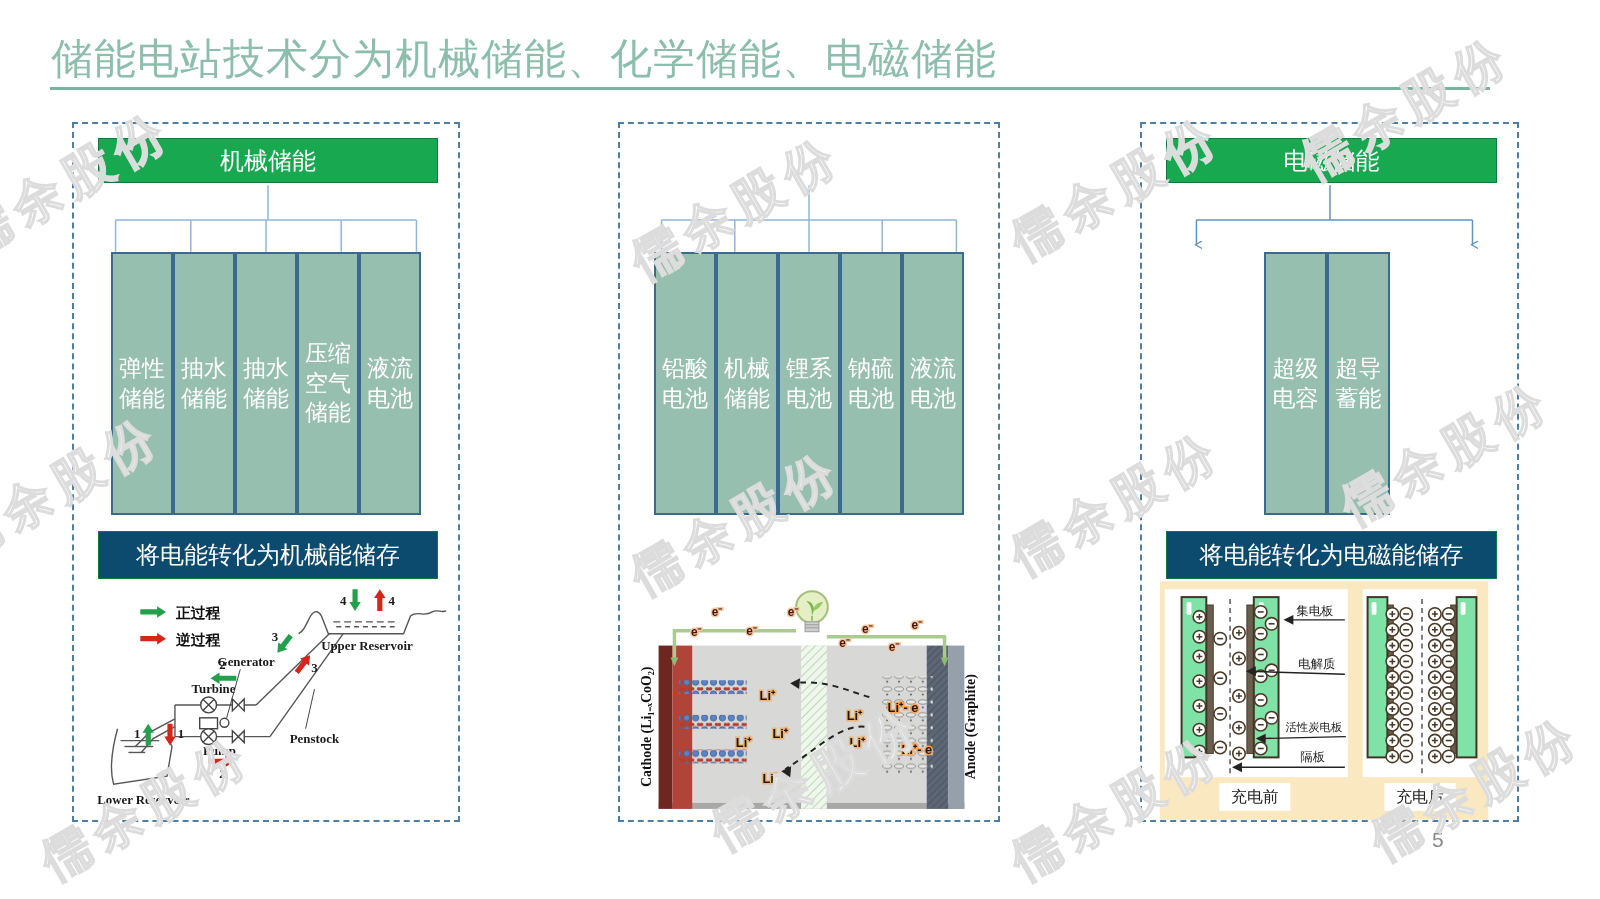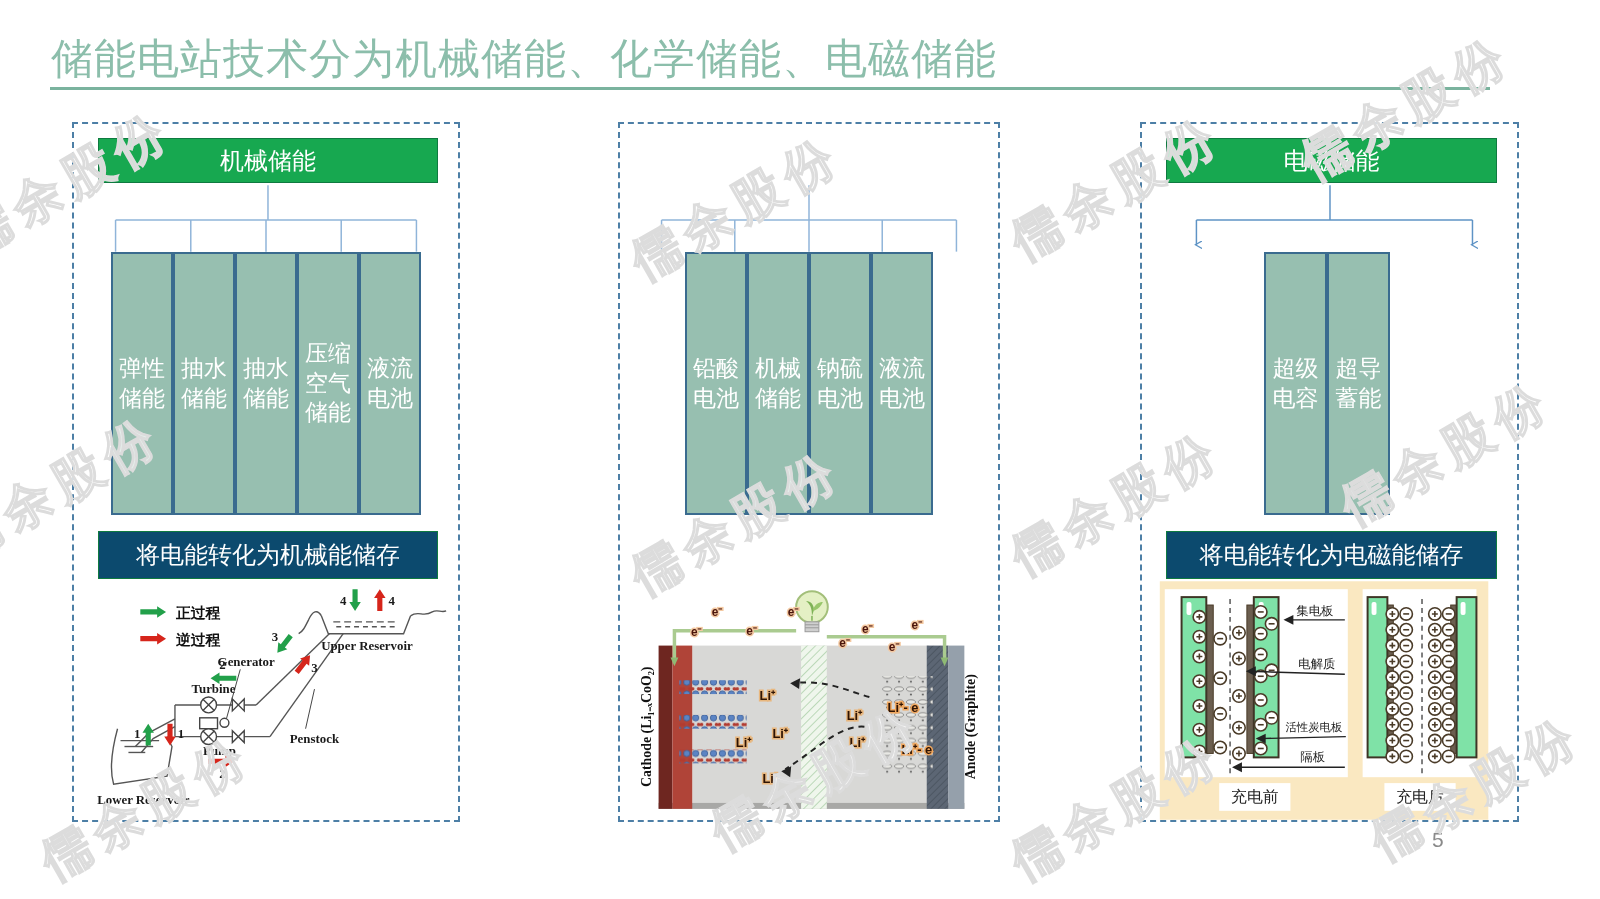--- a/index.html
+++ b/index.html
@@ -175,20 +175,21 @@
         <path d="M42,37 V69"></path>
           <path d="M116,37 V69"></path>
           <path d="M191,37 V69"></path>
           <path d="M265,37 V69"></path>
           <path d="M340,37 V69"></path>
       </g>
     </svg>
     <div class="boxes">
       <div class="box">铅酸电池</div>
       <div class="box">机械储能</div>
+      <div class="box">锂系电池</div>
       <div class="box">钠硫电池</div>
       <div class="box">液流电池</div>
     </div>
 
     <svg class="diagram" viewBox="0 0 382 243">
       <defs>
         <pattern id="sep" width="6" height="6" patternUnits="userSpaceOnUse" patternTransform="rotate(45)">
           <rect width="6" height="6" fill="#EFF6EC"></rect>
             <line x1="0" y1="0" x2="0" y2="6" stroke="#BBD8B8" stroke-width="2"></line>
         </pattern>

